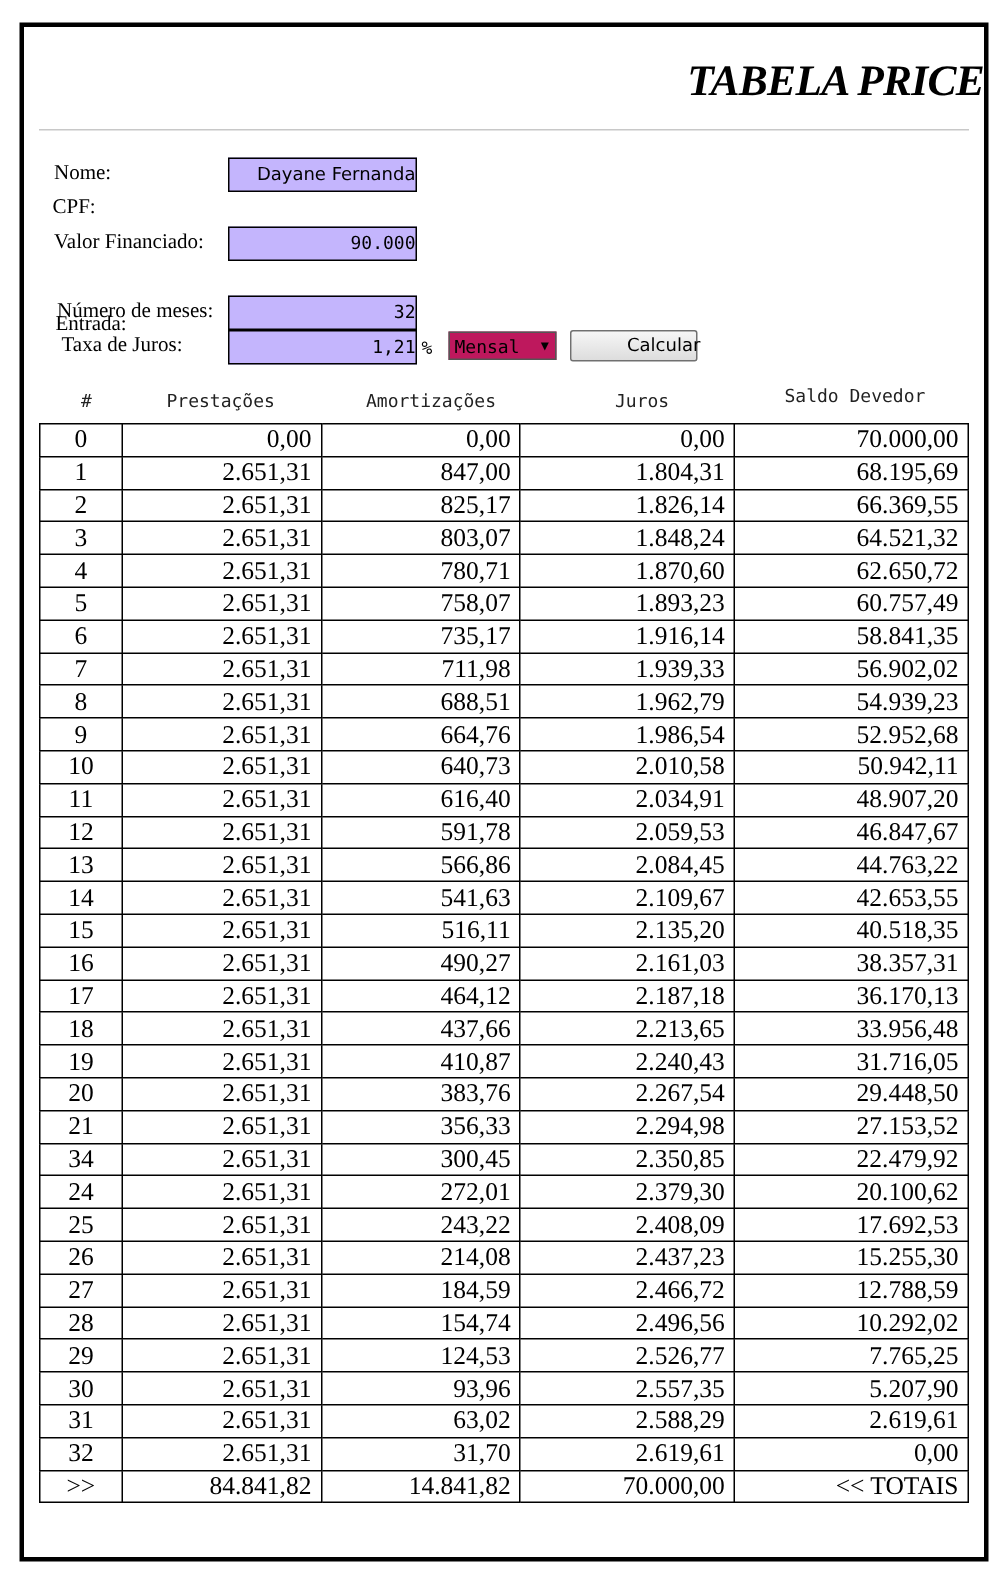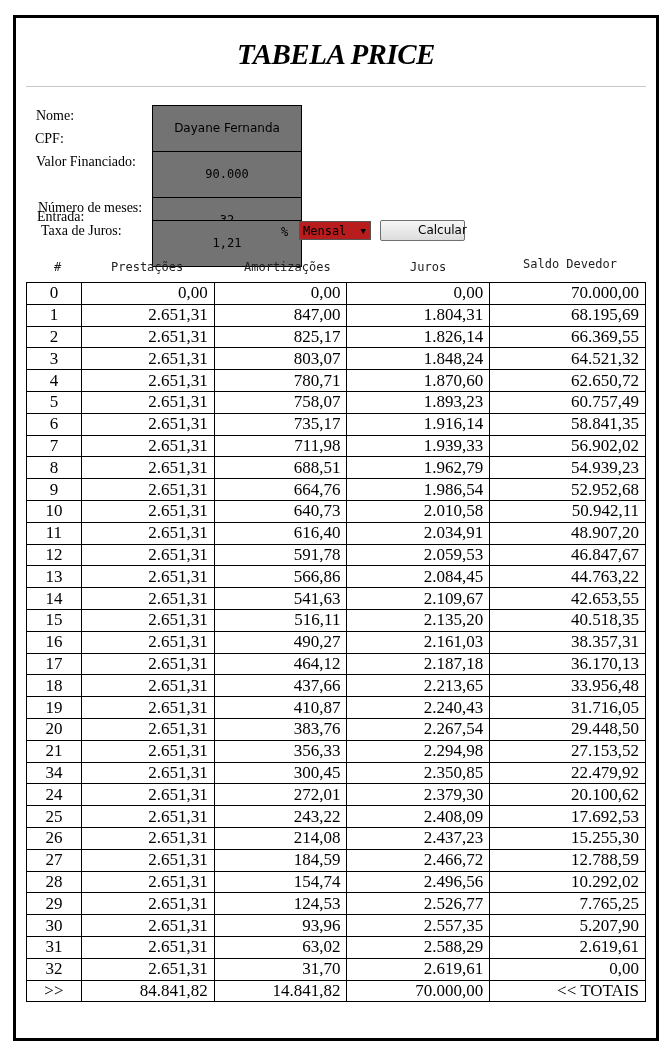--- a/index.html
+++ b/index.html
@@ -22,21 +22,21 @@
       width: 640px;
       height: 1020px;
       border: 3px solid #000;
       background: #fff;
     }
     .title {
       position: absolute;
       left: 0;
       right: 0;
       top: 20px;
-      text-align: center;
+      text-align: right;
       font-family: "Liberation Serif", serif;
       font-style: italic;
       font-weight: bold;
       font-size: 29px;
       letter-spacing: -0.5px;
     }
     .title-rule {
       position: absolute;
       left: 10px;
       right: 10px;
@@ -63,46 +63,46 @@
       white-space: nowrap;
     }
     .form-input {
       position: absolute;
       left: 136px;
       top: 0;
       width: 124px;
       height: 21px;
       border: 1px solid #000;
       font-size: 13px;
-      text-align: center;
+      text-align: right;
       line-height: 21px;
       box-sizing: content-box;
-      padding: 12px;
+      padding: 0;
       margin: 0;
       outline: none;
-      background: #737373;
+      background: #c4b5fd;
       color: #000;
     }
     .in-sans { font-family: "DejaVu Sans", sans-serif; font-size: 12px; }
     .in-mono { font-family: "DejaVu Sans Mono", monospace; font-size: 12px; }
     .pct {
       position: absolute;
       left: 265px;
       top: 5px;
       font-family: "DejaVu Sans Mono", monospace;
       font-size: 12px;
     }
     .select {
       position: absolute;
       left: 283px;
       top: 1px;
       width: 72px;
       height: 19px;
       border: 1px solid #555;
-      background: #b91c1c;
+      background: #be185d;
       font-family: "DejaVu Sans Mono", monospace;
       font-size: 12px;
       line-height: 19px;
       padding-left: 3px;
       box-sizing: border-box;
       cursor: pointer;
     }
     .select .arrow {
       position: absolute;
       right: 4px;

